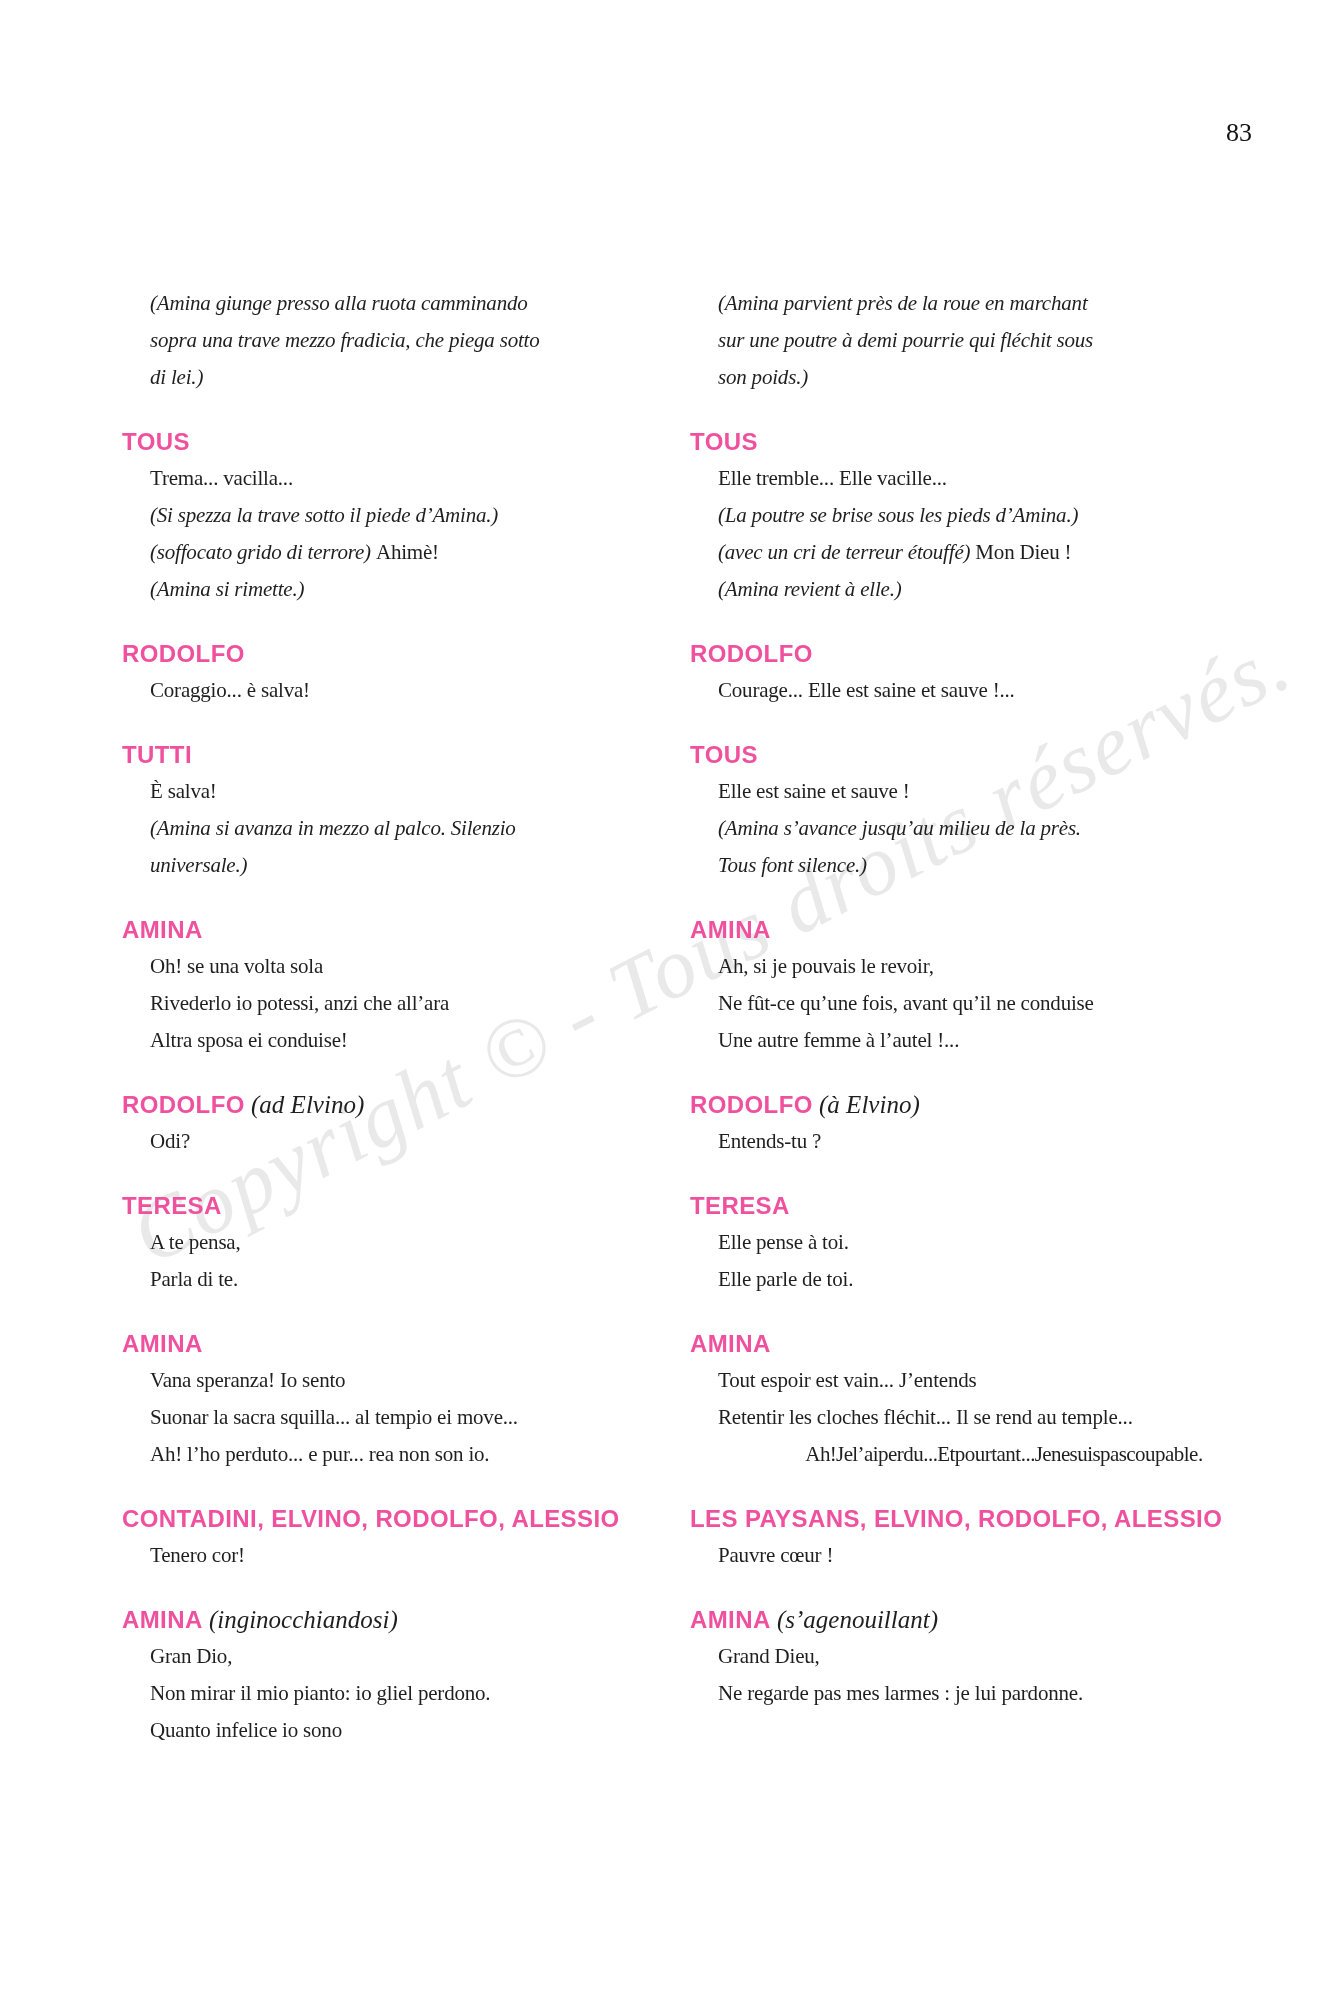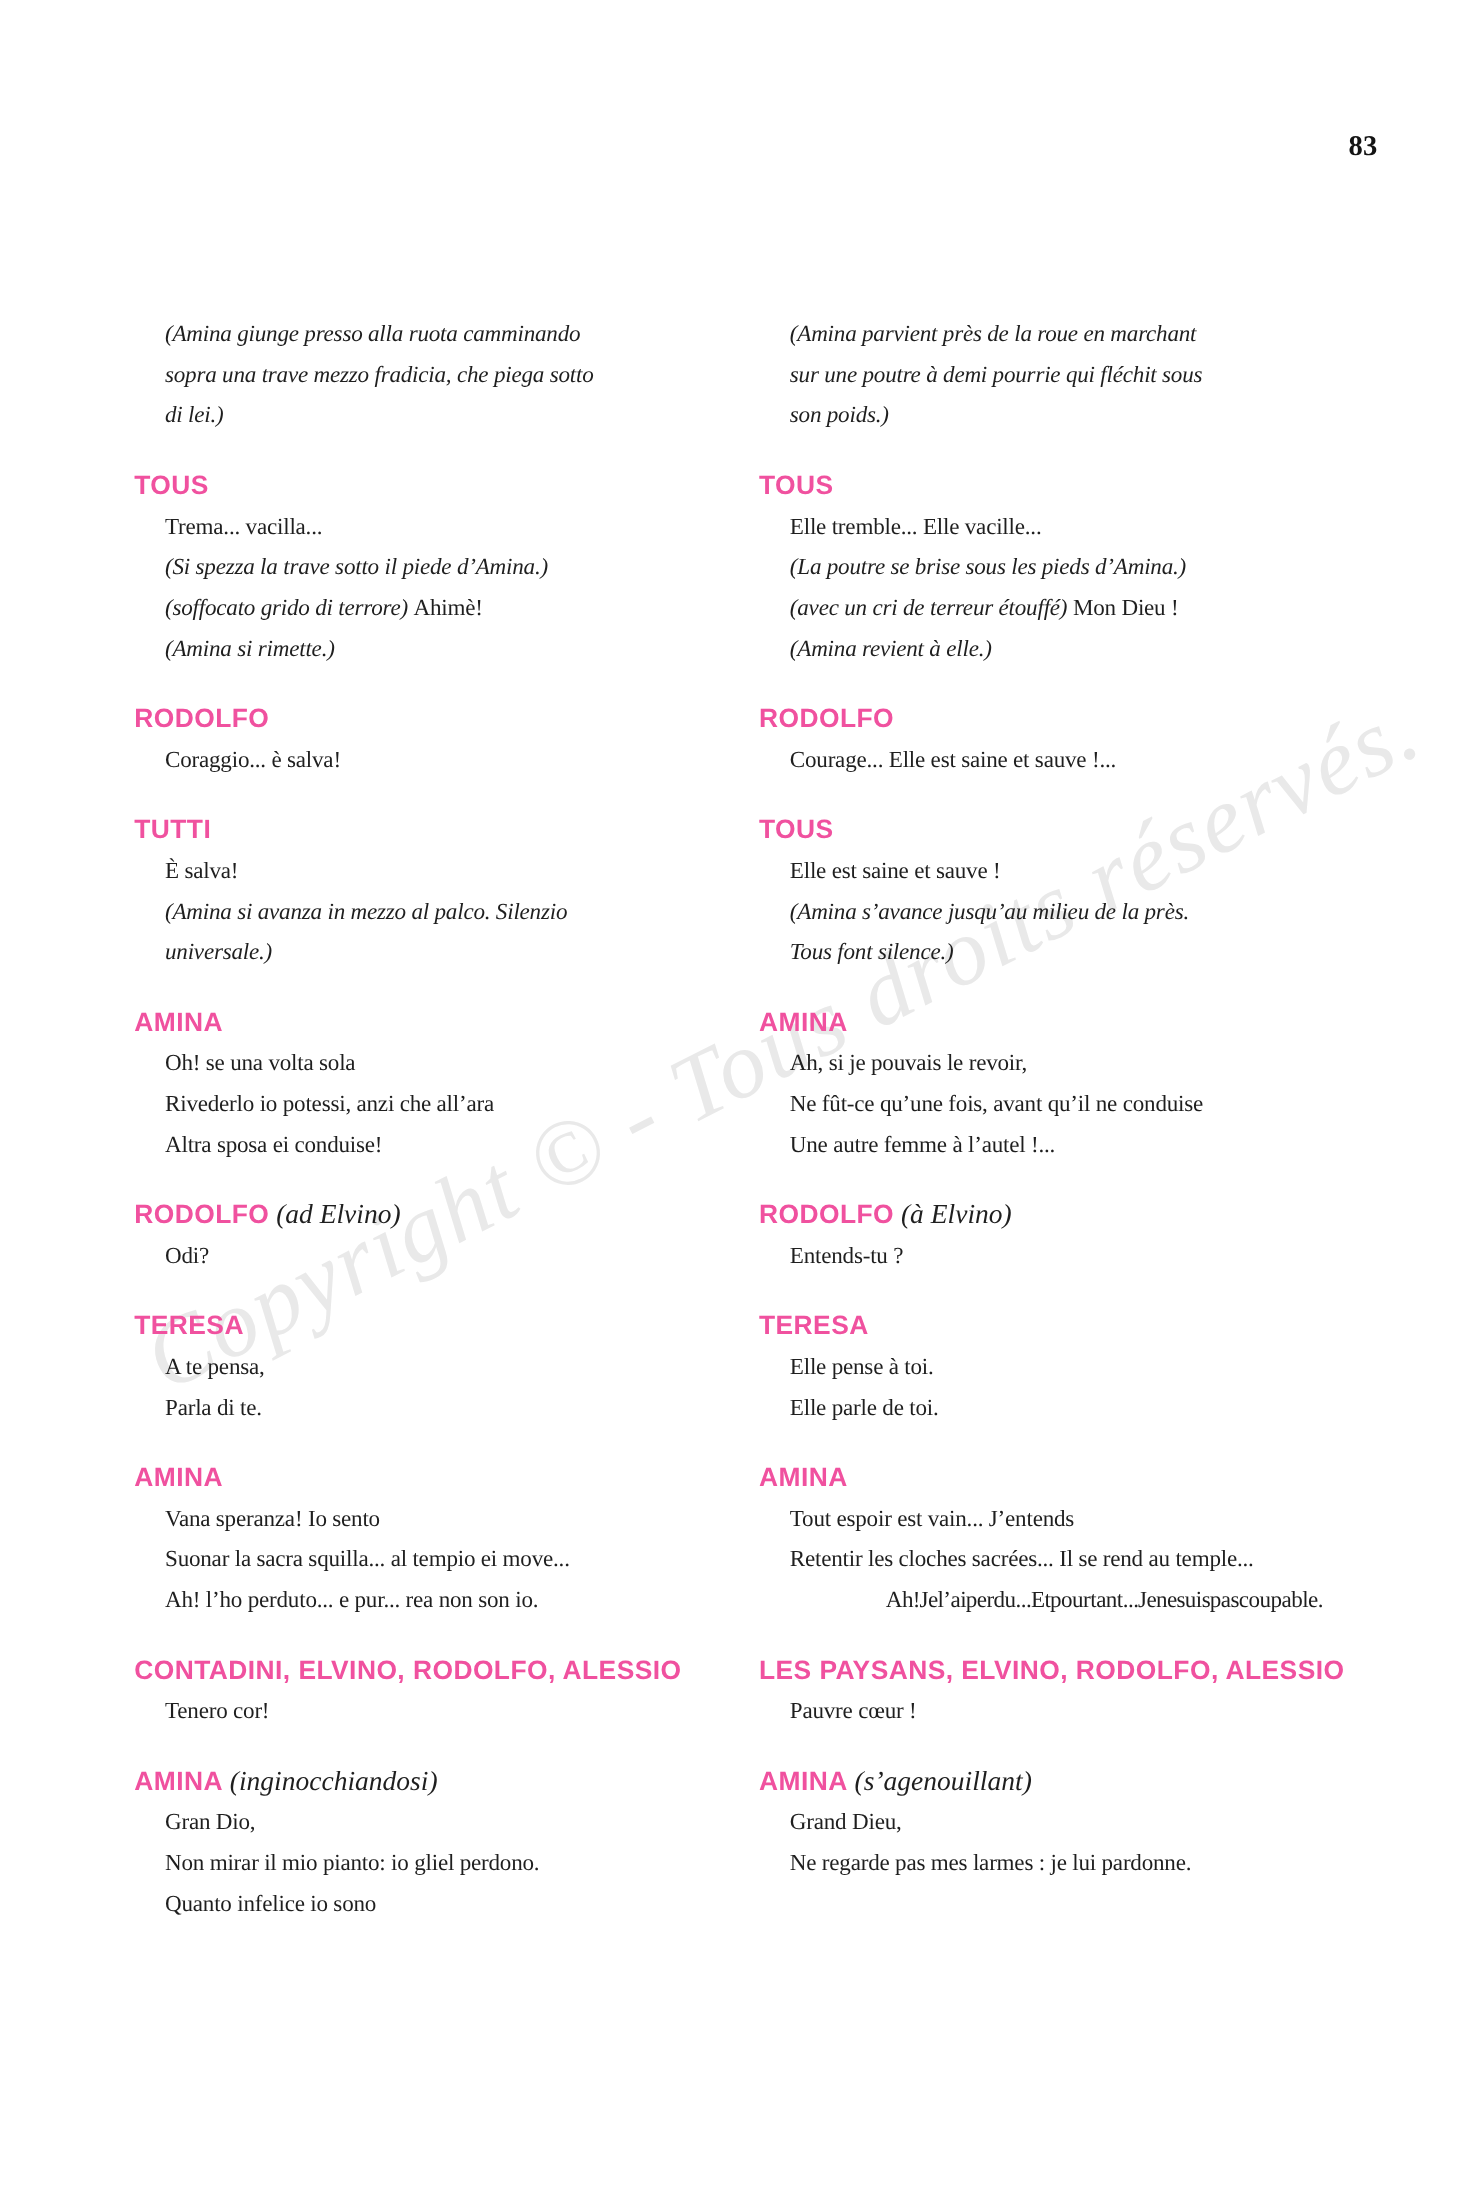--- a/index.html
+++ b/index.html
@@ -11,21 +11,20 @@
     overflow: hidden;
     font-family: "Liberation Serif", serif;
   }
   .page-number {
     position: absolute;
     top: 118px;
     left: 1226px;
     font-size: 26px;
     color: #141414;
     z-index: 2;
-    font-weight: bold;
   }
   .watermark {
     position: absolute;
     left: 138px;
     top: 1190px;
     width: 1360px;
     font-family: "Liberation Serif", serif;
     font-style: italic;
     font-size: 86px;
     color: #e9e9e9;
@@ -164,21 +163,21 @@
           <div class="line"><span class="ro">Entends-tu ?</span></div>
         </div>
         <div class="block">
           <div class="speaker">TERESA</div>
           <div class="line"><span class="ro">Elle pense à toi.</span></div>
           <div class="line"><span class="ro">Elle parle de toi.</span></div>
         </div>
         <div class="block">
           <div class="speaker">AMINA</div>
           <div class="line"><span class="ro">Tout espoir est vain... J’entends</span></div>
-          <div class="line"><span class="ro">Retentir les cloches sacrées... Il se rend au temple...</span></div>
+          <div class="line"><span class="ro">Retentir les cloches fléchit... Il se rend au temple...</span></div>
           <div class="line tight"><span class="ro">Ah ! Je l’ai perdu... Et pourtant... Je ne suis pas coupable.</span></div>
         </div>
         <div class="block">
           <div class="speaker">LES PAYSANS, ELVINO, RODOLFO, ALESSIO</div>
           <div class="line"><span class="ro">Pauvre cœur !</span></div>
         </div>
         <div class="block">
           <div class="speaker">AMINA<span class="note"> (s’agenouillant)</span></div>
           <div class="line"><span class="ro">Grand Dieu,</span></div>
           <div class="line"><span class="ro">Ne regarde pas mes larmes : je lui pardonne.</span></div>

